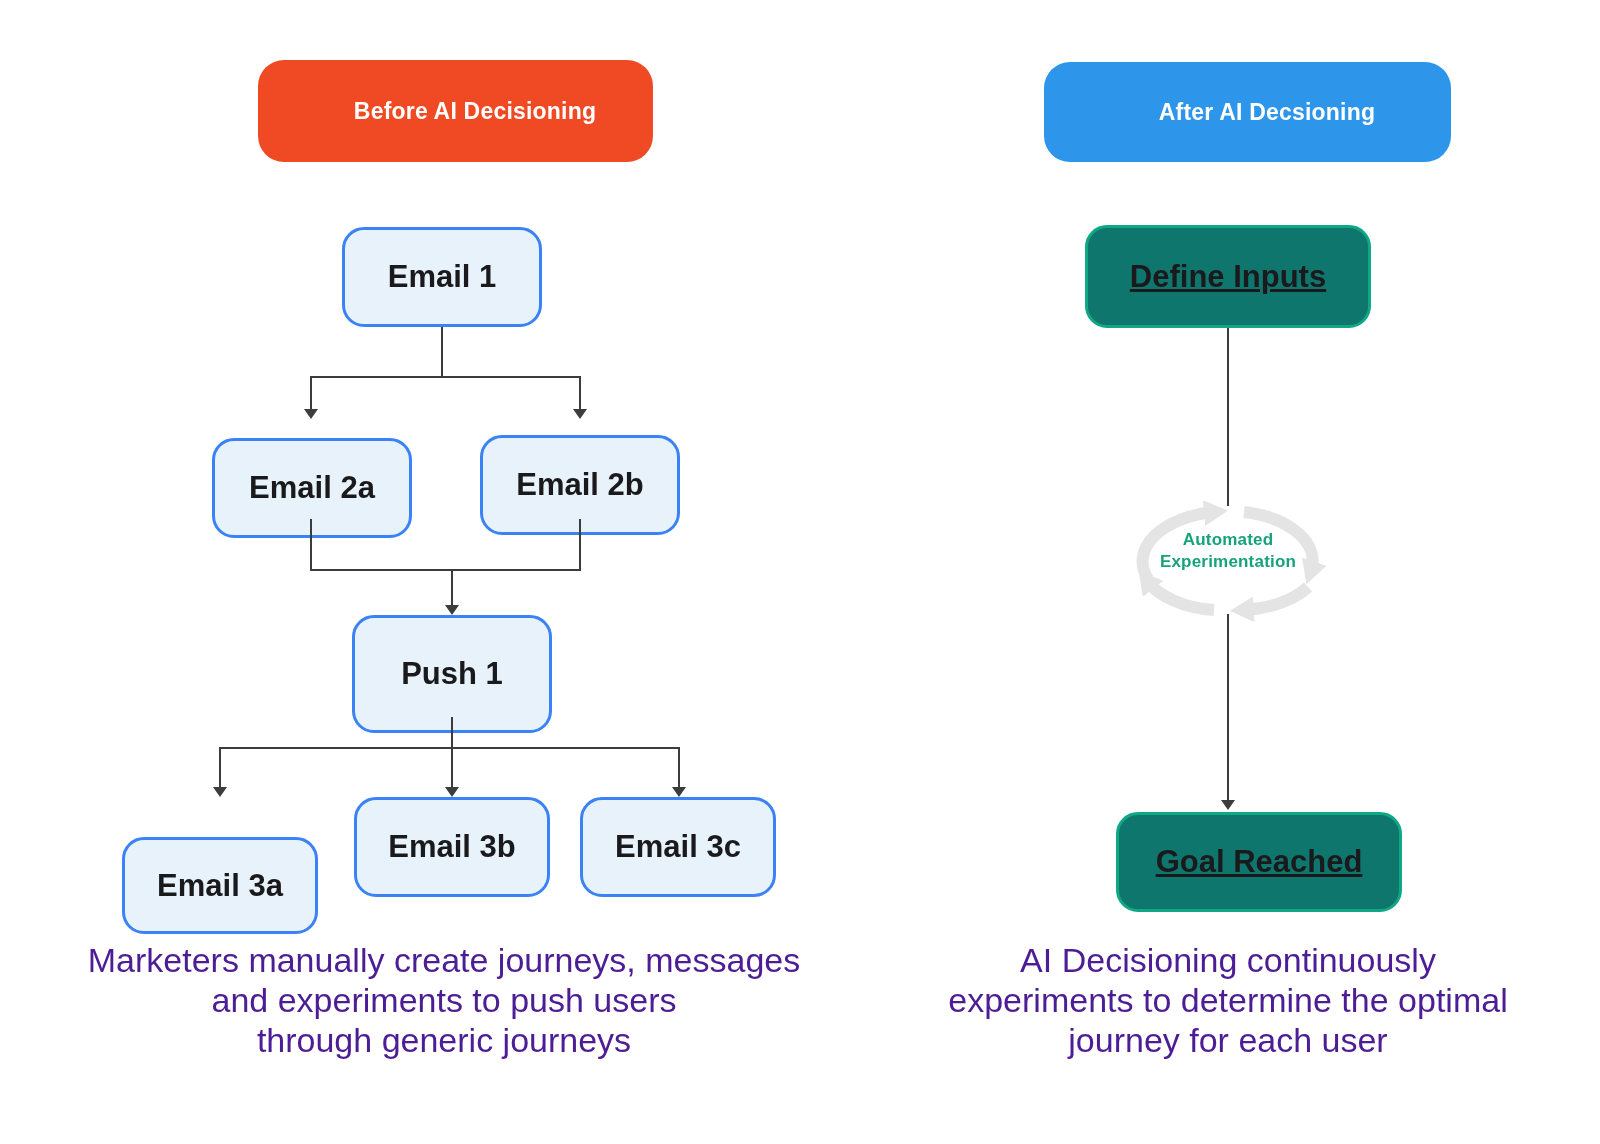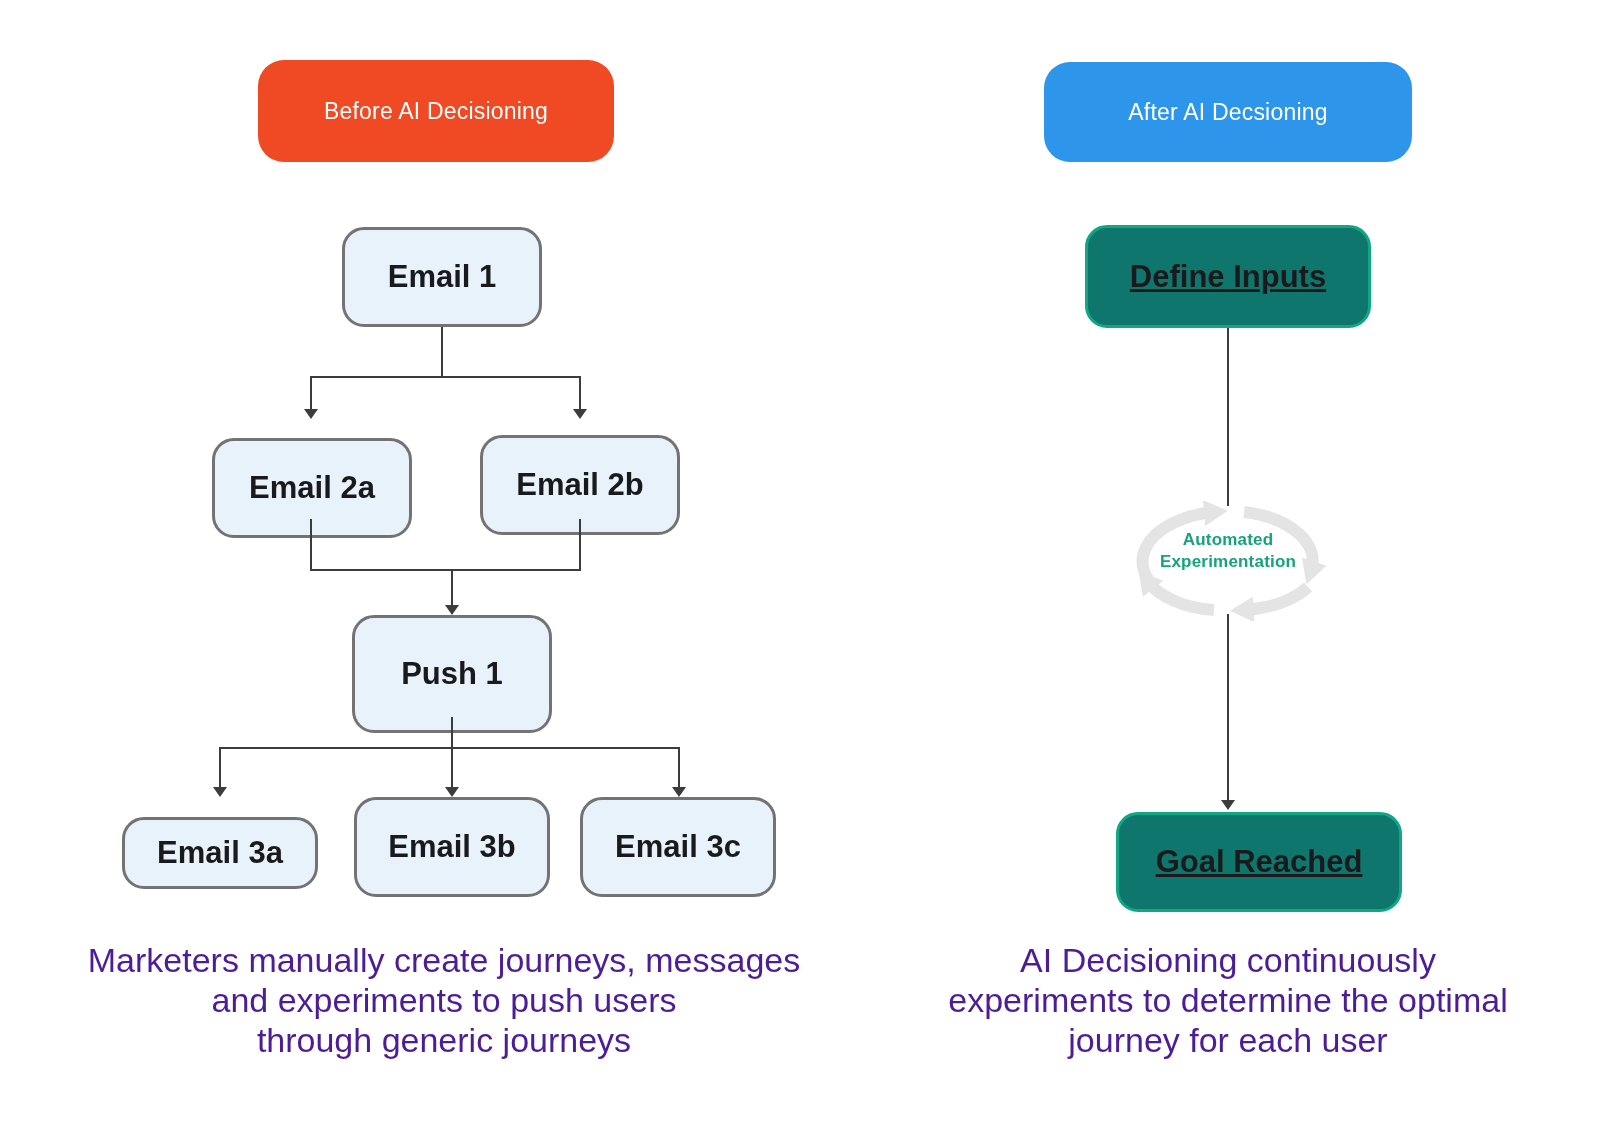--- a/index.html
+++ b/index.html
@@ -2,28 +2,29 @@
 <html><head>
 <meta charset="utf-8">
 <style>
   html,body{margin:0;padding:0;background:#ffffff;}
   .canvas{
     position:relative;width:1600px;height:1144px;background:#ffffff;overflow:hidden;
     font-family:"Liberation Sans", sans-serif;
   }
   .pill-header{
     position:absolute;display:flex;align-items:center;justify-content:center;
-    color:#ffffff;font-weight:400;font-size:23px;letter-spacing:.2px;
+    color:#ffffff;font-weight:700;font-size:23px;letter-spacing:.2px;
     border-radius:26px;
+    padding-left:39px;
   }
   .hdr-red{left:258px;top:60px;width:356px;height:102px;background:#F04A25;}
   .hdr-blue{left:1044px;top:62px;width:368px;height:100px;background:#2E96EA;}
   .node{
     position:absolute;display:flex;align-items:center;justify-content:center;
-    background:#E8F2FB;border:3px solid #737373;border-radius:22px;
+    background:#E8F2FB;border:3px solid #3b82f6;border-radius:22px;
     color:#1A1A1C;font-weight:700;font-size:31px;box-sizing:border-box;
   }
   .node-green{
     background:#0f766e;border-color:#10A884;text-decoration:underline;
   }
   .vline{position:absolute;width:2px;background:#3C3C3C;}
   .hline{position:absolute;height:2px;background:#3C3C3C;}
   .arrow-down{
     position:absolute;width:0;height:0;
     border-left:7px solid transparent;border-right:7px solid transparent;
@@ -80,21 +81,21 @@
 
   <div class="vline" style="left:451px;top:717px;height:30px;"></div>
   <div class="hline" style="left:220px;top:747px;width:459px;"></div>
   <div class="vline" style="left:219px;top:747px;height:40px;"></div>
   <div class="arrow-down" style="left:213px;top:787px;"></div>
   <div class="vline" style="left:451px;top:747px;height:40px;"></div>
   <div class="arrow-down" style="left:445px;top:787px;"></div>
   <div class="vline" style="left:678px;top:747px;height:40px;"></div>
   <div class="arrow-down" style="left:672px;top:787px;"></div>
 
-  <div class="node" style="left:122px;top:817px;width:196px;height:72px;">
+  <div class="node" style="left:122px;top:837px;width:196px;height:97px;">
     <span>Email 3a</span>
   </div>
   <div class="node" style="left:354px;top:797px;width:196px;height:100px;">
     <span>Email 3b</span>
   </div>
   <div class="node" style="left:580px;top:797px;width:196px;height:100px;">
     <span>Email 3c</span>
   </div>
 
   <div class="caption cap-left">

